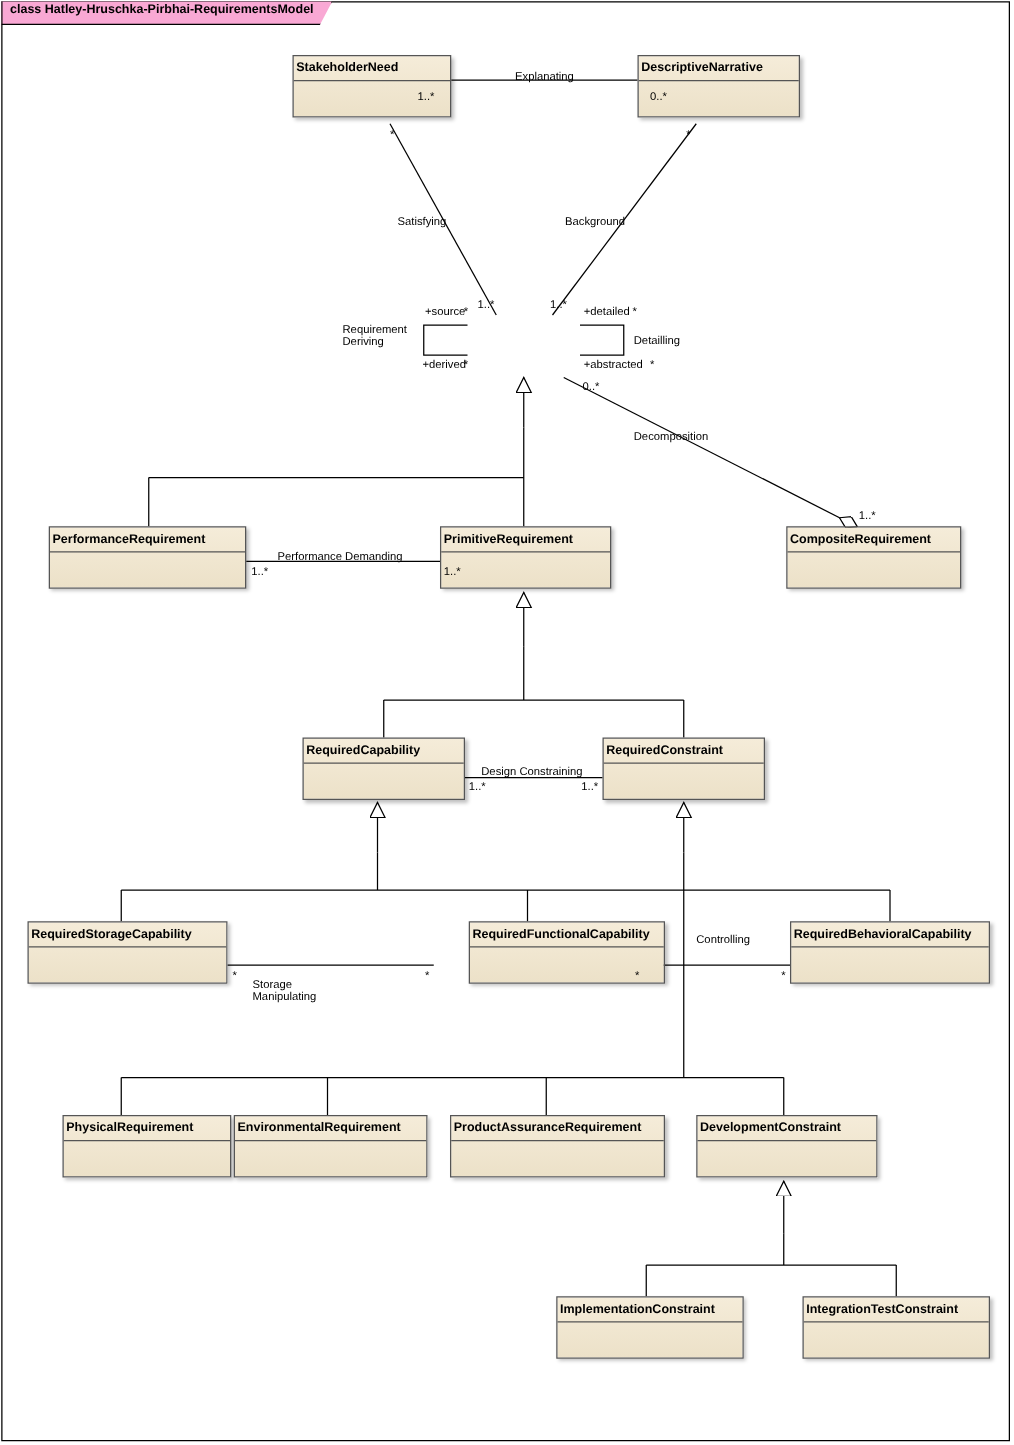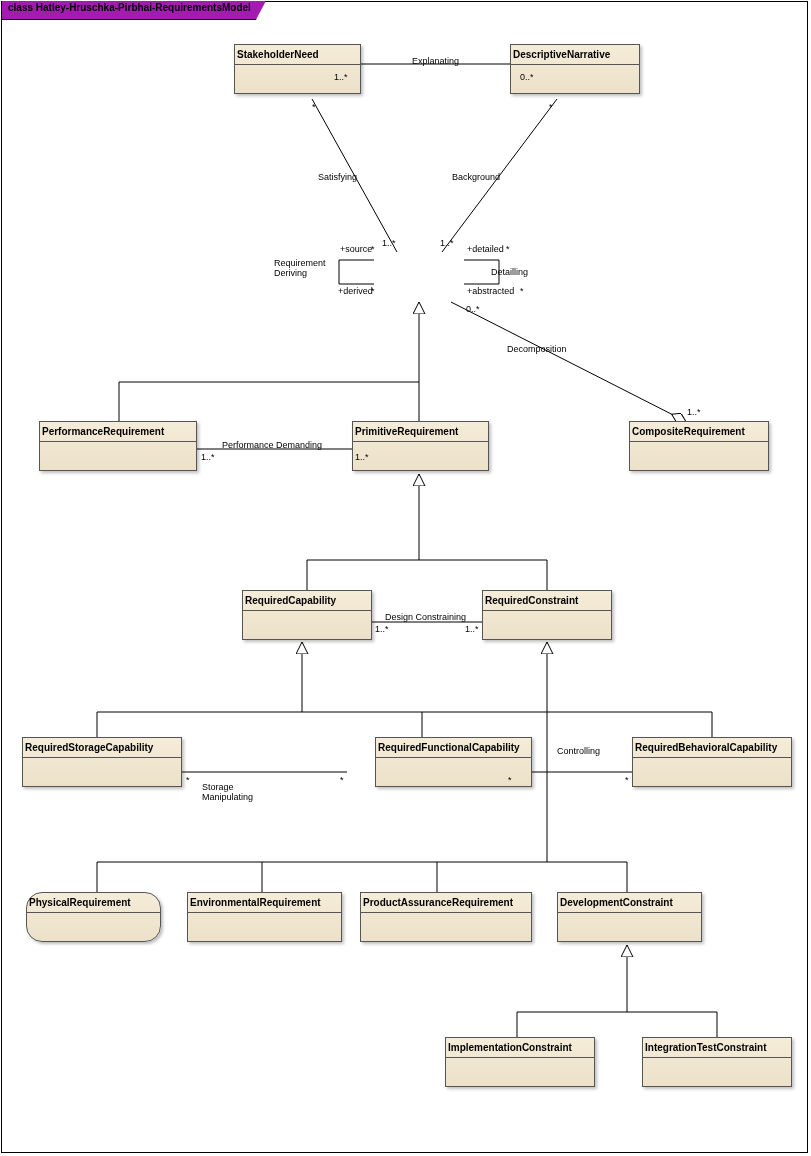--- a/index.html
+++ b/index.html
@@ -19,21 +19,21 @@
   .frame-tab {
     position: absolute;
     top: -1px;
     left: -1px;
     height: 16px;
     padding: 1px 14px 1px 6px;
     border: 1px solid #000;
     border-top: none;
     font-size: 10px;
     font-weight: bold;
-    background: #a21caf;
+    background: #f9a8d4;
     clip-path: polygon(0 0, 100% 0, calc(100% - 10px) 100%, 0 100%);
   }
   .cls {
     position: absolute;
     background: linear-gradient(to bottom, #f5ecd9, #ece1c8);
     border: 1px solid #555;
     box-shadow: 2px 2px 3px rgba(0,0,0,0.25);
     box-sizing: border-box;
   }
   .cls-name {
@@ -164,21 +164,21 @@
       <div class="cls-body"></div>
   </div>
   <div class="cls" style="left:345px;top:735px;width:157px;margin-left:28px;">
     <div class="cls-name">RequiredFunctionalCapability</div>
       <div class="cls-body"></div>
   </div>
   <div class="cls" style="left:630px;top:735px;width:160px;">
     <div class="cls-name">RequiredBehavioralCapability</div>
       <div class="cls-body"></div>
   </div>
-  <div class="cls" style="left:24px;top:890px;width:135px;border-radius:16px;">
+  <div class="cls" style="left:48px;top:890px;width:135px;">
     <div class="cls-name">PhysicalRequirement</div>
       <div class="cls-body"></div>
   </div>
   <div class="cls" style="left:185px;top:890px;width:155px;">
     <div class="cls-name">EnvironmentalRequirement</div>
       <div class="cls-body"></div>
   </div>
   <div class="cls" style="left:358px;top:890px;width:172px;">
     <div class="cls-name">ProductAssuranceRequirement</div>
       <div class="cls-body"></div>
@@ -193,21 +193,21 @@
   </div>
   <div class="cls" style="left:640px;top:1035px;width:150px;">
     <div class="cls-name">IntegrationTestConstraint</div>
       <div class="cls-body"></div>
   </div>
 
   <div class="lbl" style="left:410px;top:54px;">Explanating</div>
   <div class="lbl" style="left:316px;top:170px;">Satisfying</div>
   <div class="lbl" style="left:450px;top:170px;">Background</div>
   <div class="lbl" style="left:272px;top:256px;width:64px;white-space:normal;">Requirement Deriving</div>
-  <div class="lbl" style="left:489px;top:265px;">Detailling</div>
+  <div class="lbl" style="left:505px;top:265px;">Detailling</div>
   <div class="lbl" style="left:505px;top:342px;">Decomposition</div>
   <div class="lbl" style="left:220px;top:438px;">Performance Demanding</div>
   <div class="lbl" style="left:383px;top:610px;">Design Constraining</div>
   <div class="lbl" style="left:200px;top:780px;width:60px;white-space:normal;">Storage Manipulating</div>
   <div class="lbl" style="left:555px;top:744px;">Controlling</div>
 
   <div class="lbl" style="left:338px;top:242px;">+source</div>
   <div class="lbl" style="left:336px;top:284px;">+derived</div>
   <div class="lbl" style="left:465px;top:242px;text-align:right;">+detailed</div>
   <div class="lbl" style="left:465px;top:284px;">+abstracted</div>

